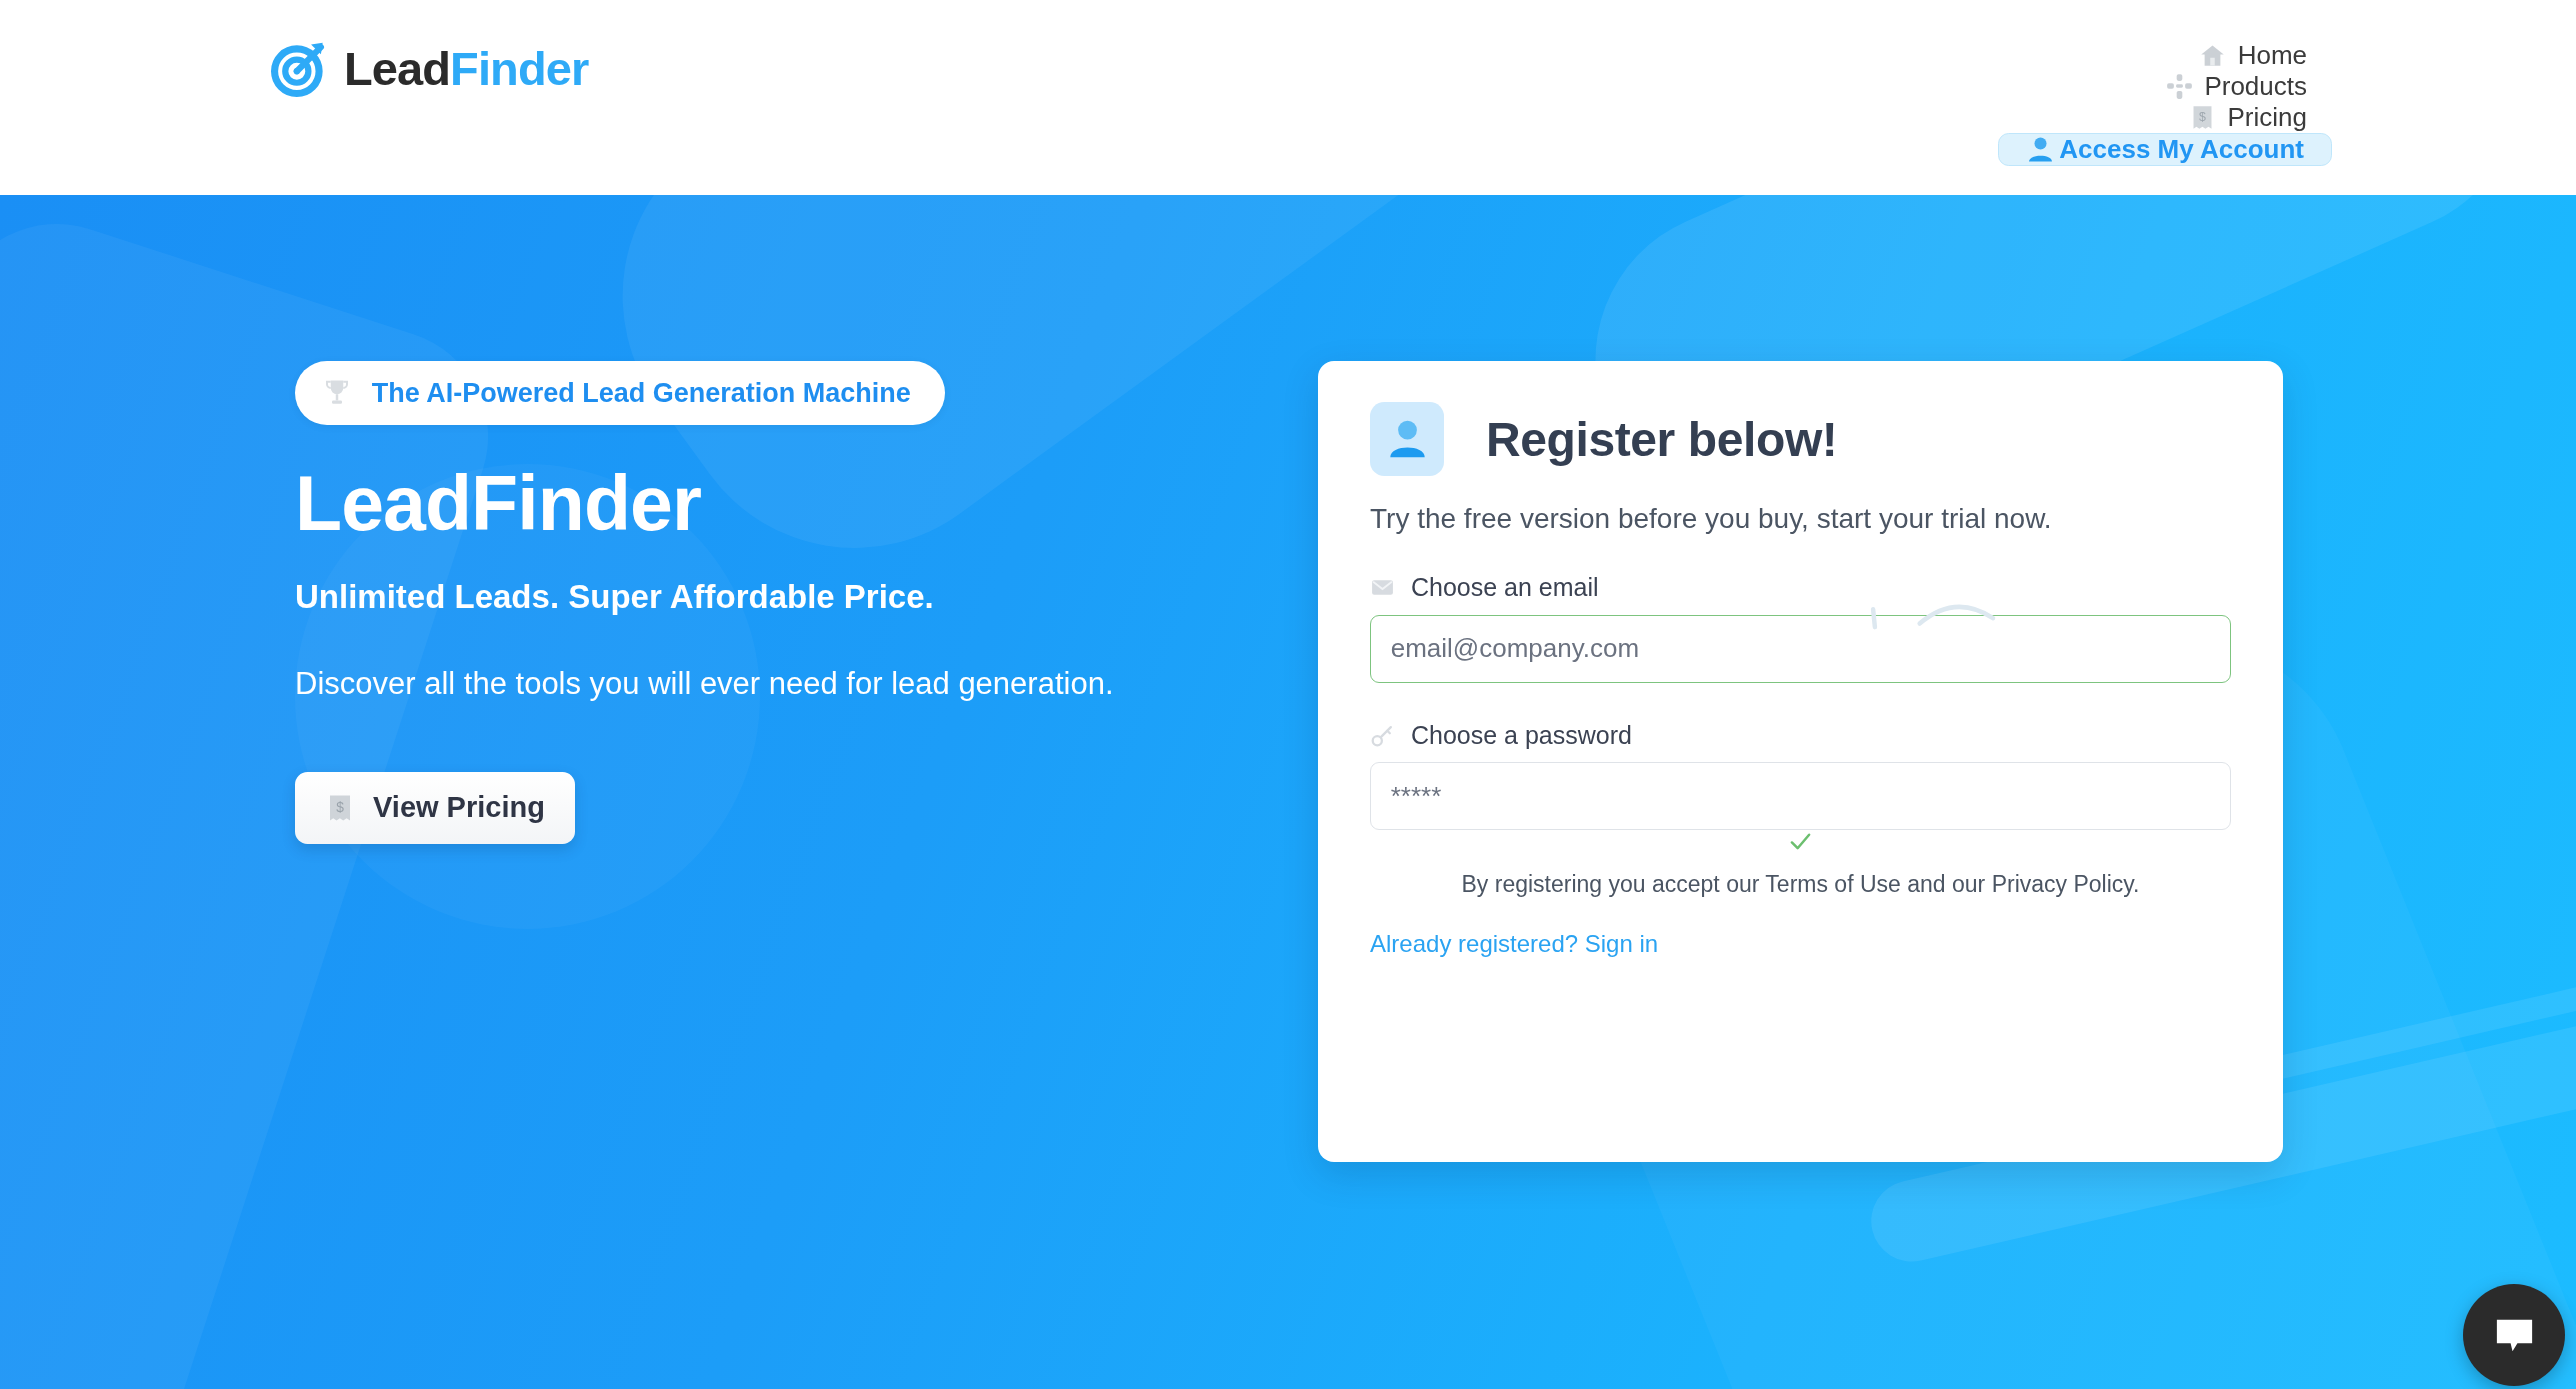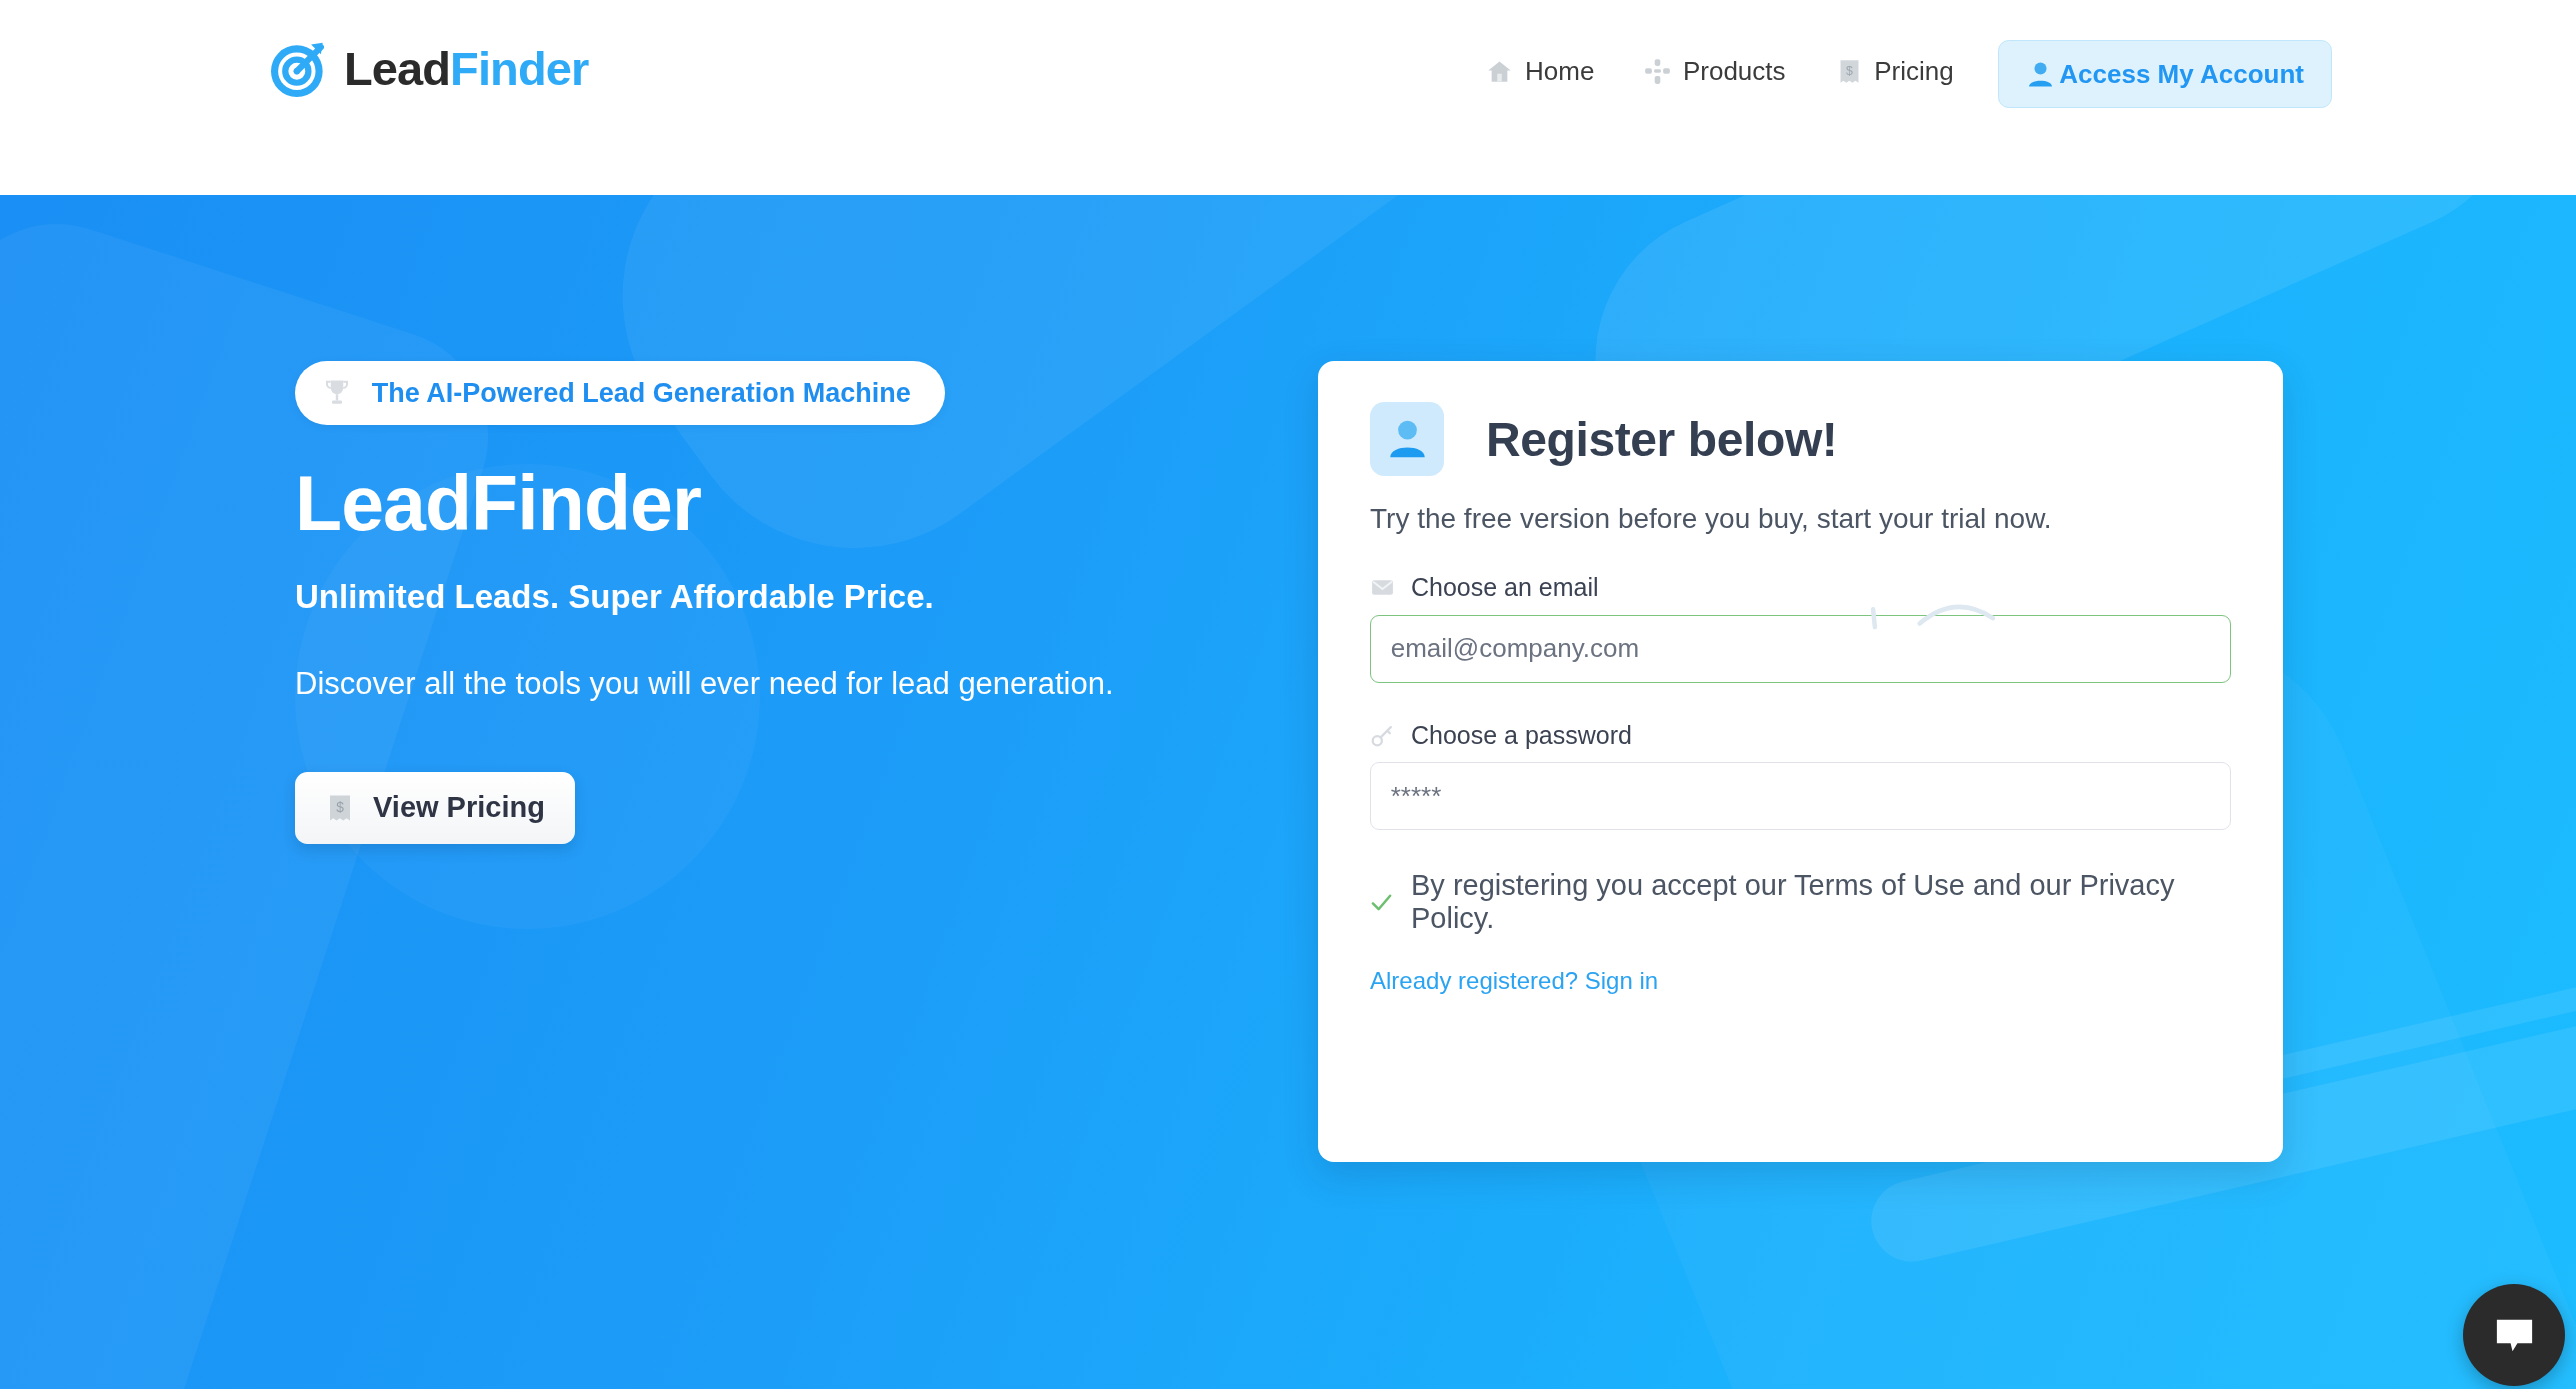--- a/index.html
+++ b/index.html
@@ -29,22 +29,23 @@
   .logo-mark { width: 57px; height: 57px; display:block; }
   .logo-text {
     font-size: 47px; font-weight: bold; letter-spacing: -0.9px;
     line-height: 1;
   }
   .logo-lead { color: #2b2b2b; }
   .logo-finder { color: #2eaaf7; }
 
   .nav {
     position: absolute; right: 244px; top: 40px;
-    display: flex; align-items: flex-start; gap: 0px;
+    display: flex; align-items: flex-end; gap: 0px;
     height: 63px;
+    flex-direction: column;
   }
   .nav-item {
     display: flex; align-items: center; gap: 11.6px;
     padding: 0 25px; height: 63px;
     font-size: 26px; color: #3b3b3b;
     cursor: pointer; white-space: nowrap;
   }
   .nav-ico { width: 27px; height: 27px; flex: none; opacity: .95; }
   .account-btn {
     display: flex; align-items: center; gap: 4px;
@@ -142,21 +143,21 @@
     margin-top: 12.5px; padding: 0 19.7px;
     font-size: 26px; font-family: "Liberation Sans", sans-serif;
     color: #6b7280; border-radius: 9px; background: #fff;
     border: 1.8px solid #dfe3e8; outline: none;
   }
   .field-input.valid { border: 1.8px solid #7dc47f; }
   .field-input::placeholder { color: #6b7280; }
 
   .terms {
     display: flex; align-items: center; gap: 18px;
-    margin-top: 39px; font-size: 29px; color: #4b5563;
+    font-size: 23px; color: #4b5563; flex-direction: column;
   }
   .check-ico { width: 23px; height: 23px; flex: none; }
 
   .signup-btn {
     display: flex; align-items: center; justify-content: center; gap: 27px;
     width: 861px; height: 79px; margin-top: 30px;
     background: #cfeafd; border: 1.8px solid #5cb8f5; border-radius: 9px;
     cursor: pointer;
     box-shadow: 0 2.7px 7.2px rgba(0,60,110,.10);
   }

